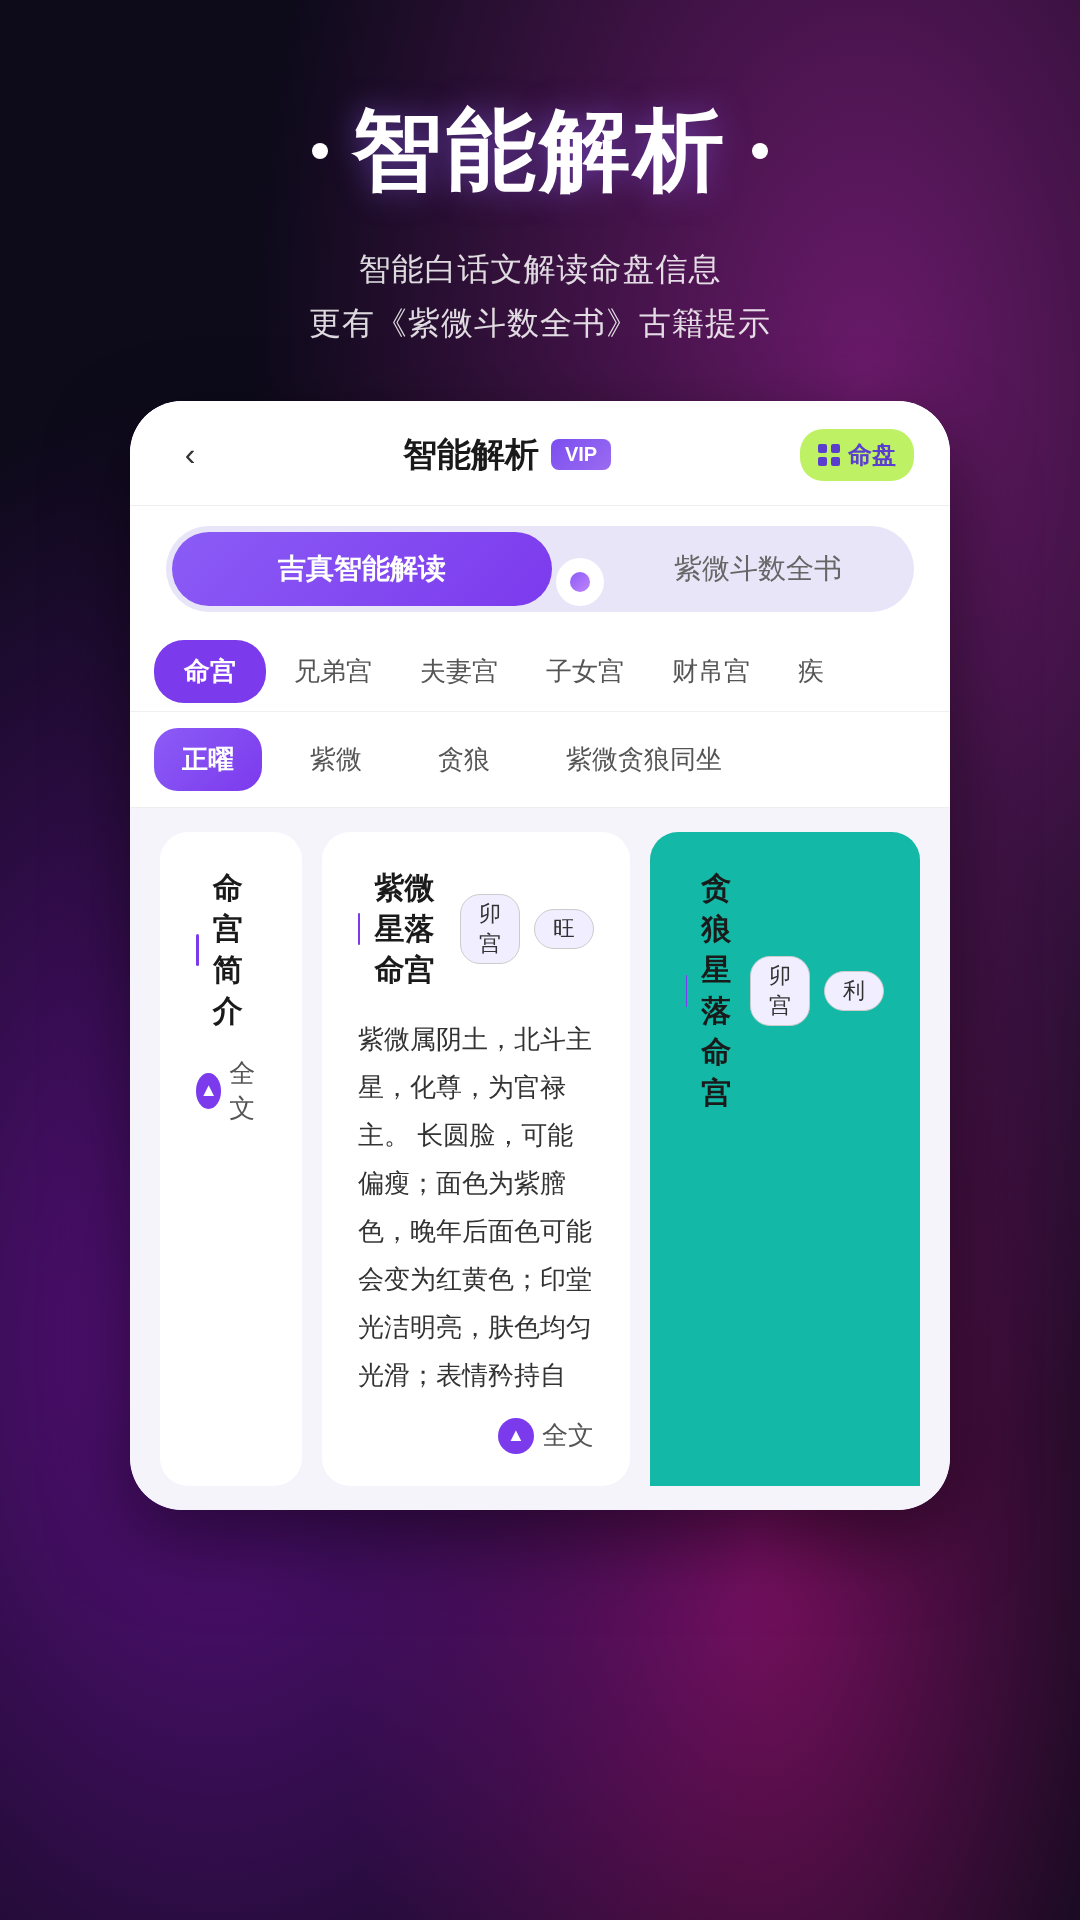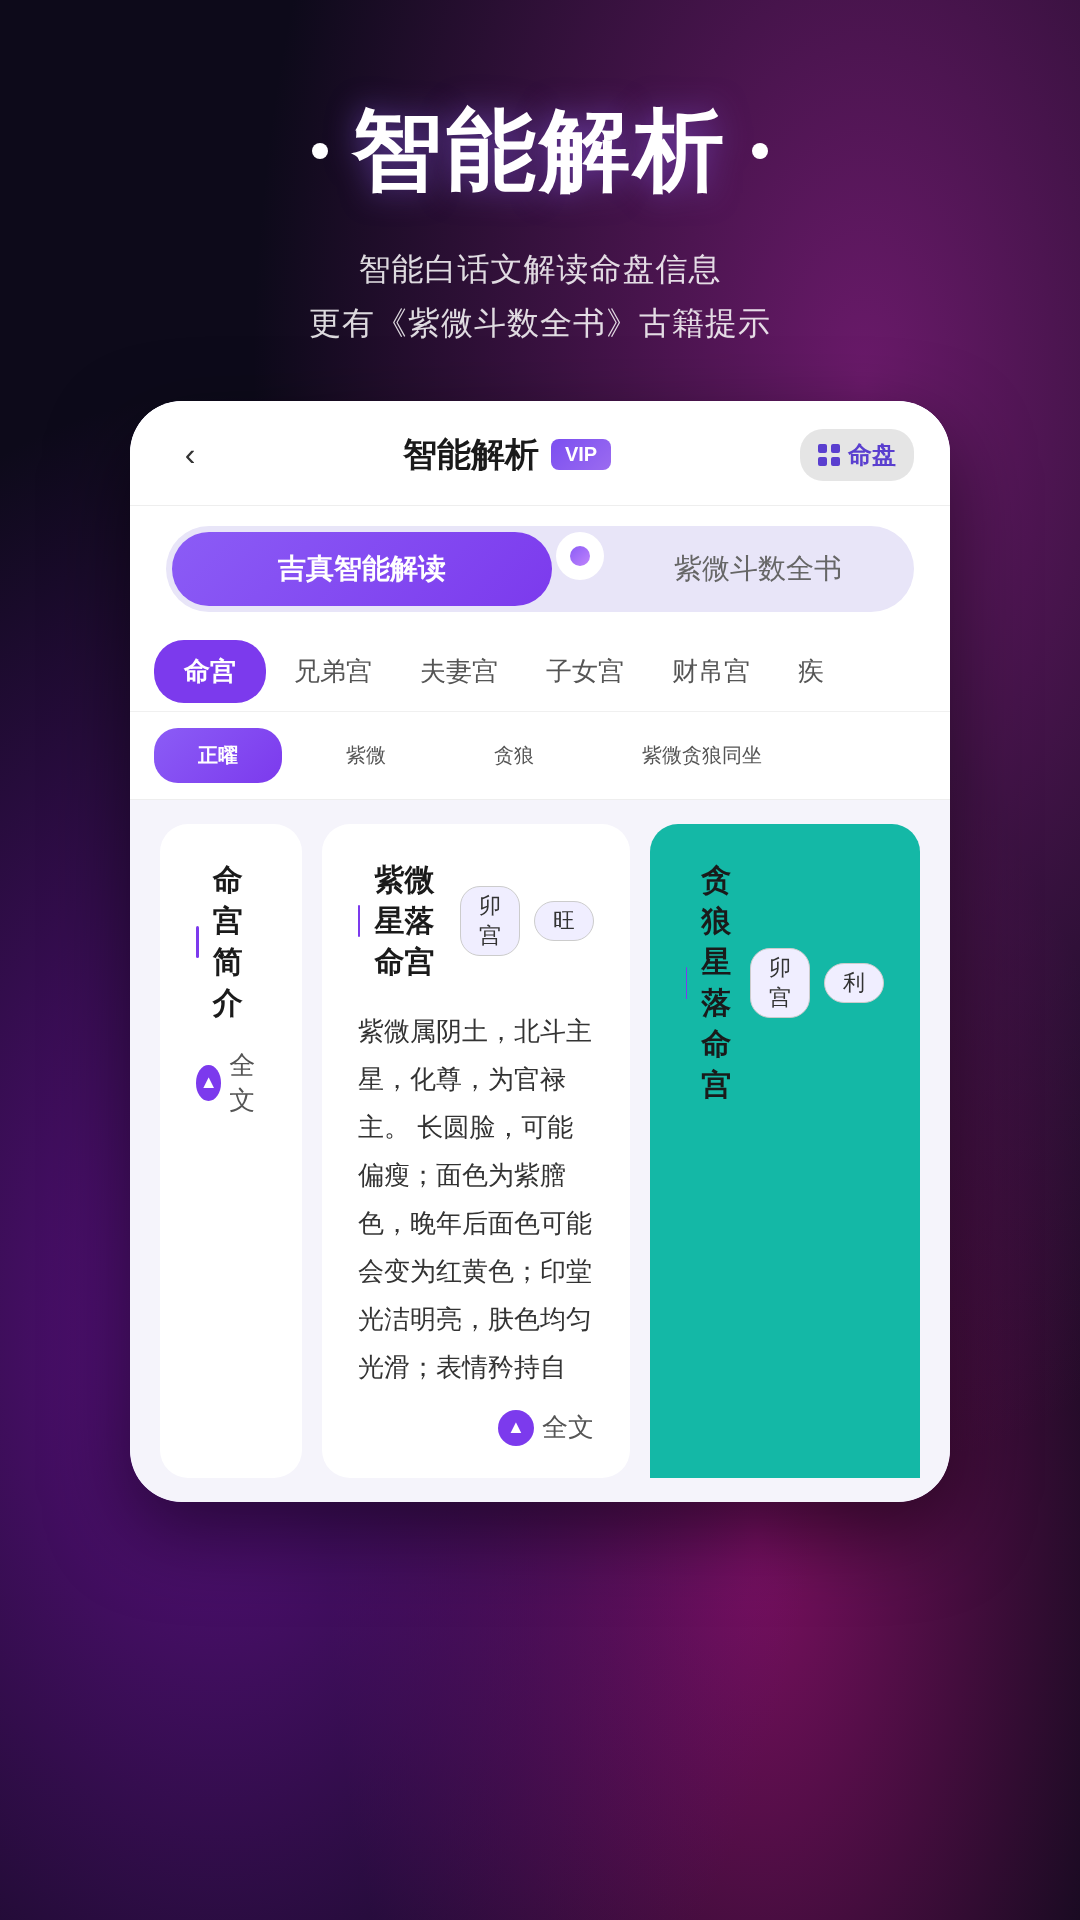--- a/index.html
+++ b/index.html
@@ -115,21 +115,21 @@
     .vip-badge {
       background: linear-gradient(135deg, #7b4ff0, #9b6bf0);
       color: white;
       font-size: 20px;
       font-weight: 700;
       padding: 4px 14px;
       border-radius: 8px;
     }
 
     .nav-right {
-      background: #e5e5e5;
+      background: #bef264;
       border-radius: 23px;
       display: flex;
       align-items: center;
       gap: 8px;
       padding: 10px 18px;
       font-size: 24px;
       color: #5a3fcf;
       font-weight: 600;
     }
 
@@ -150,21 +150,21 @@
     .toggle-row {
       background: white;
       padding: 20px 36px;
       display: flex;
       align-items: center;
       gap: 0;
     }
 
     .toggle-container {
       display: flex;
-      align-items: flex-start;
+      align-items: flex-end;
       background: #e8e5f8;
       border-radius: 50px;
       padding: 6px;
       width: 100%;
       position: relative;
     }
 
     .toggle-btn-active {
       background: linear-gradient(135deg, #8b5cf6, #7c3aed);
       color: white;
@@ -236,22 +236,22 @@
     .tab-row-2 {
       background: white;
       display: flex;
       align-items: center;
       padding: 16px 24px;
       gap: 20px;
       border-bottom: 1px solid #eee;
     }
 
     .tab2-item {
-      padding: 14px 44px;
-      font-size: 20px;
+      padding: 14px 28px;
+      font-size: 26px;
       color: #555;
       border-radius: 24px;
       cursor: pointer;
     }
 
     .tab2-item.active {
       background: linear-gradient(135deg, #8b5cf6, #7c3aed);
       color: white;
       font-weight: 700;
     }

